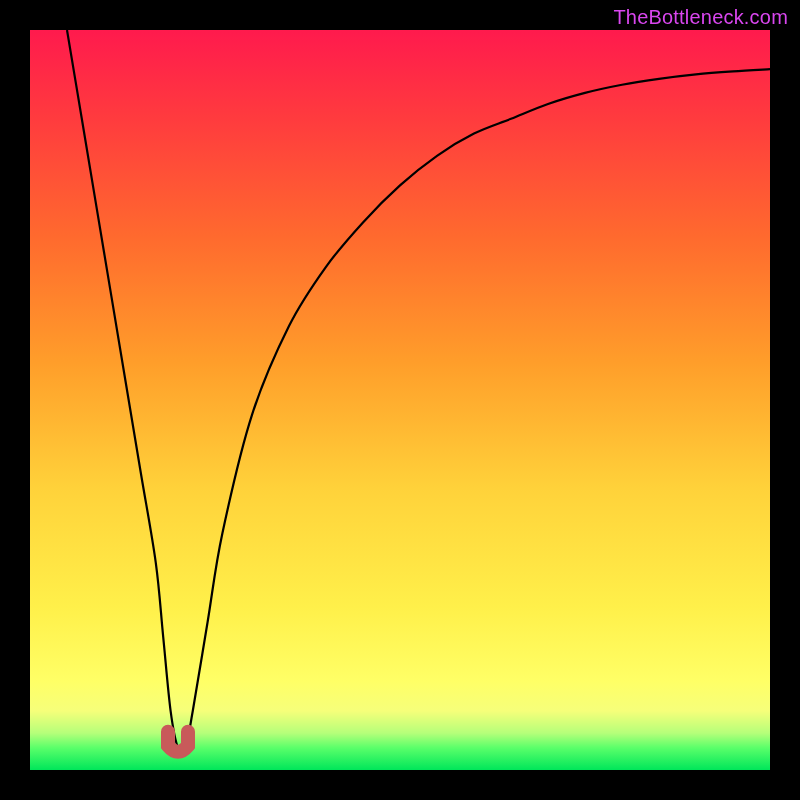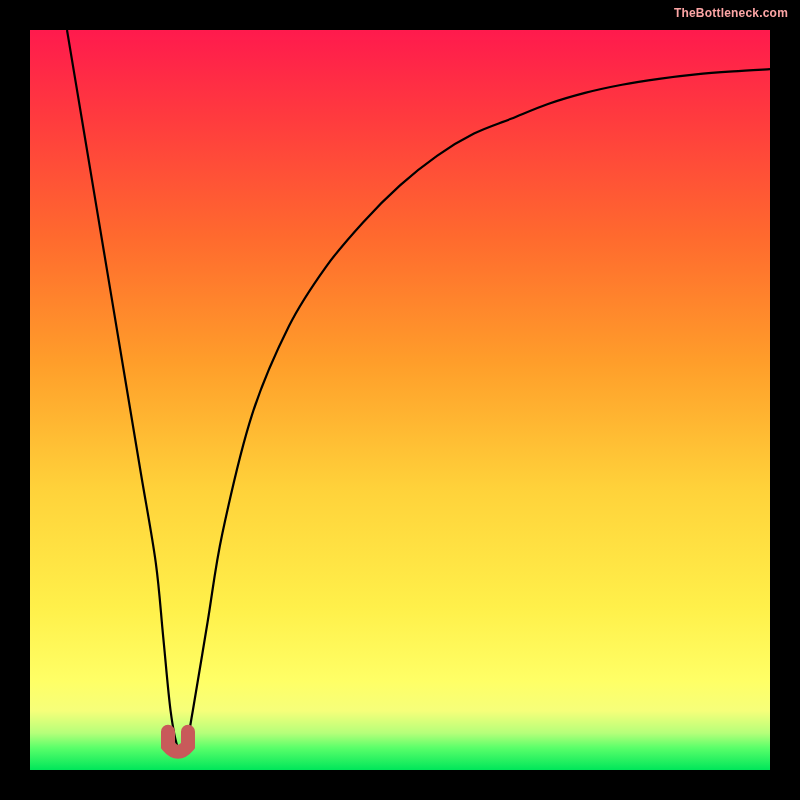--- a/index.html
+++ b/index.html
@@ -29,23 +29,23 @@
       #f6ff7a 92%,
       #b6ff7a 95%,
       #5aff6a 97%,
       #00e65a 100%
     );
   }
   .watermark {
     position: absolute;
     top: 6px;
     right: 12px;
-    color: #fca5a5;
-    font-size: 12px;
-    font-weight: 700;
+    color: #d946ef;
+    font-size: 20px;
+    font-weight: 400;
     letter-spacing: 0.2px;
     user-select: none;
   }
   svg.curve {
     position: absolute;
     left: 0; top: 0;
     width: 740px; height: 740px;
   }
   .marker {
     stroke: #c85a5a;

